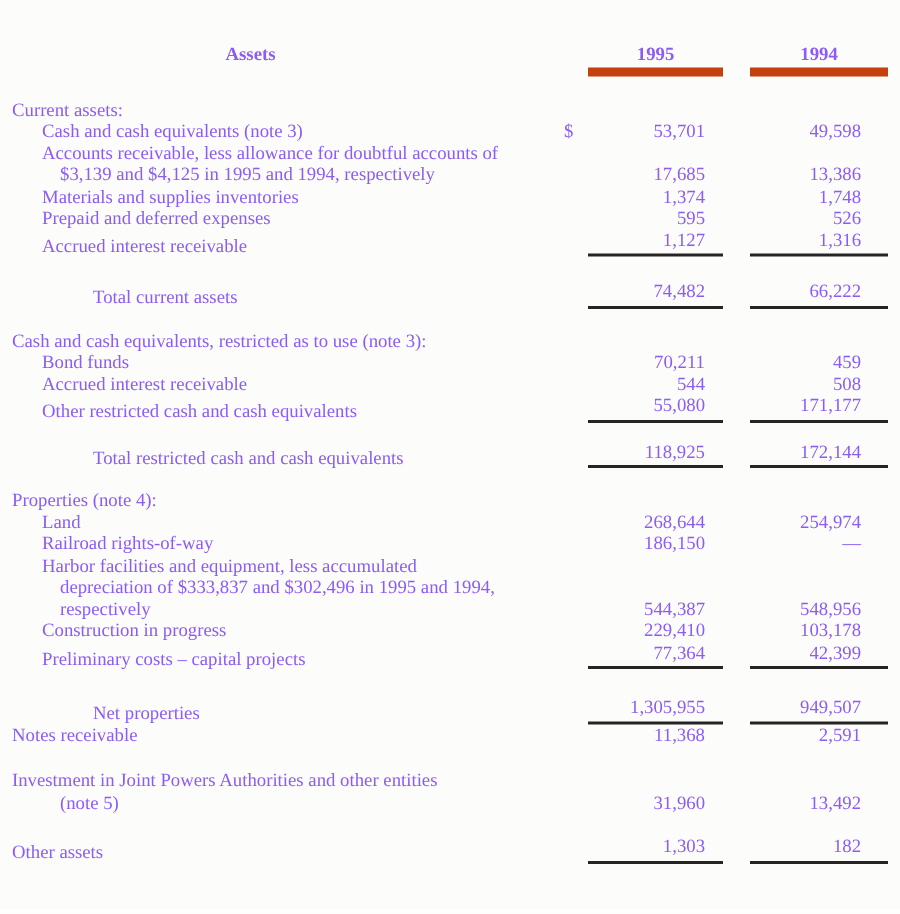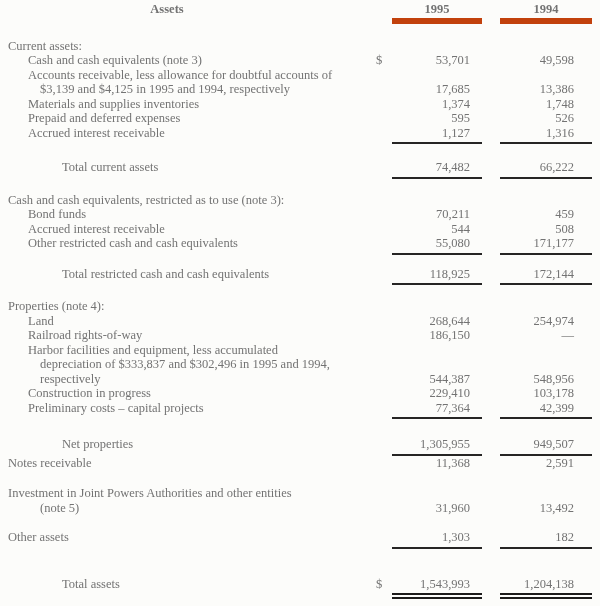--- a/index.html
+++ b/index.html
@@ -8,27 +8,27 @@
     background: #ffffff;
   }
   .page {
     position: relative;
     width: 600px;
     height: 606px;
     box-sizing: border-box;
     background: #fcfcfa;
     font-family: "Liberation Serif", serif;
     font-size: 12.5px;
-    color: #737373;
-    padding: 2px 8px 0 8px;
+    color: #8b5cf6;
+    padding: 29px 8px 0 8px;
     overflow: hidden;
   }
   .row {
     display: flex;
-    align-items: flex-start;
+    align-items: flex-end;
     line-height: 14.5px;
     min-height: 14.5px;
   }
   .lbl {
     width: 368px;
     box-sizing: border-box;
     white-space: nowrap;
     overflow: visible;
   }
   .dol {

